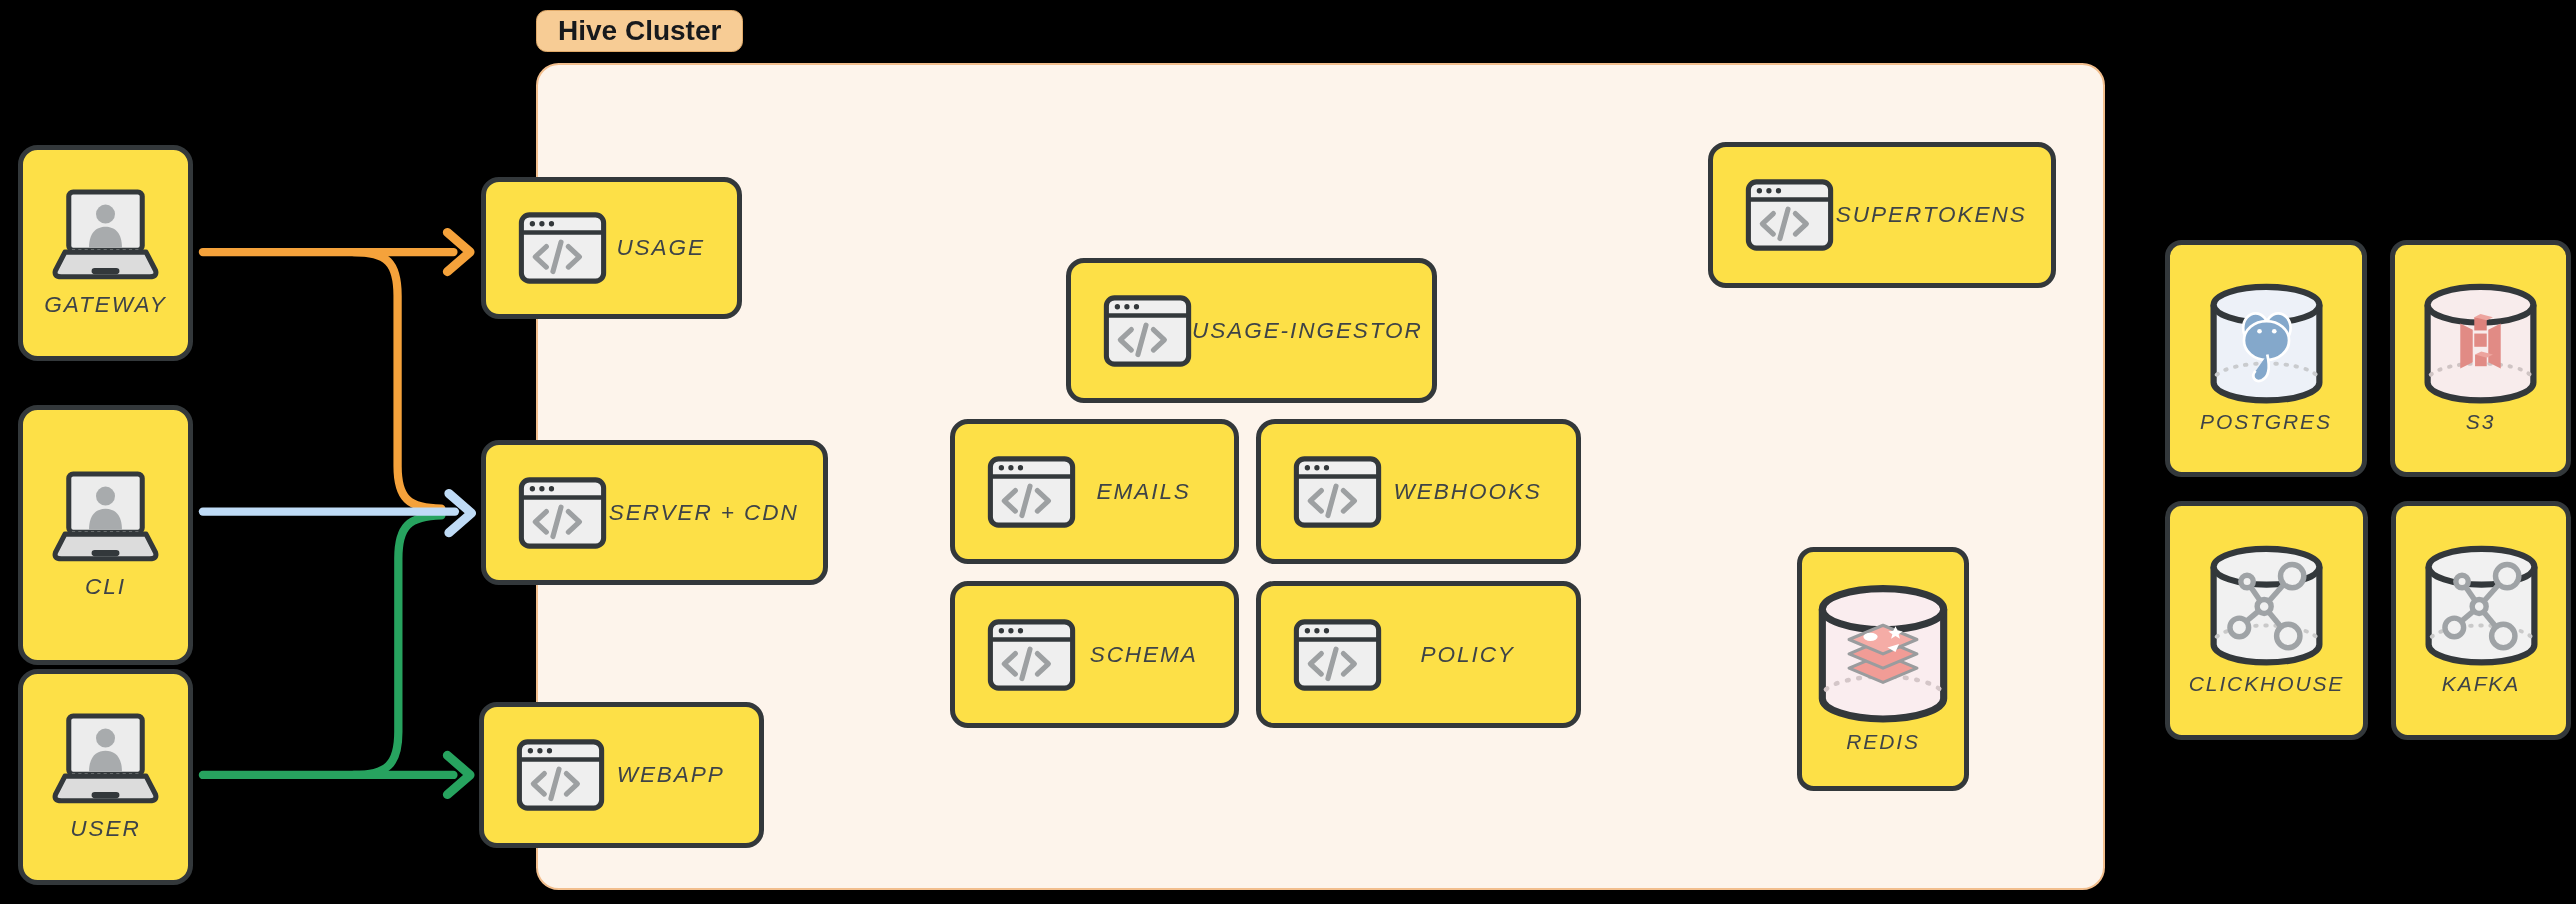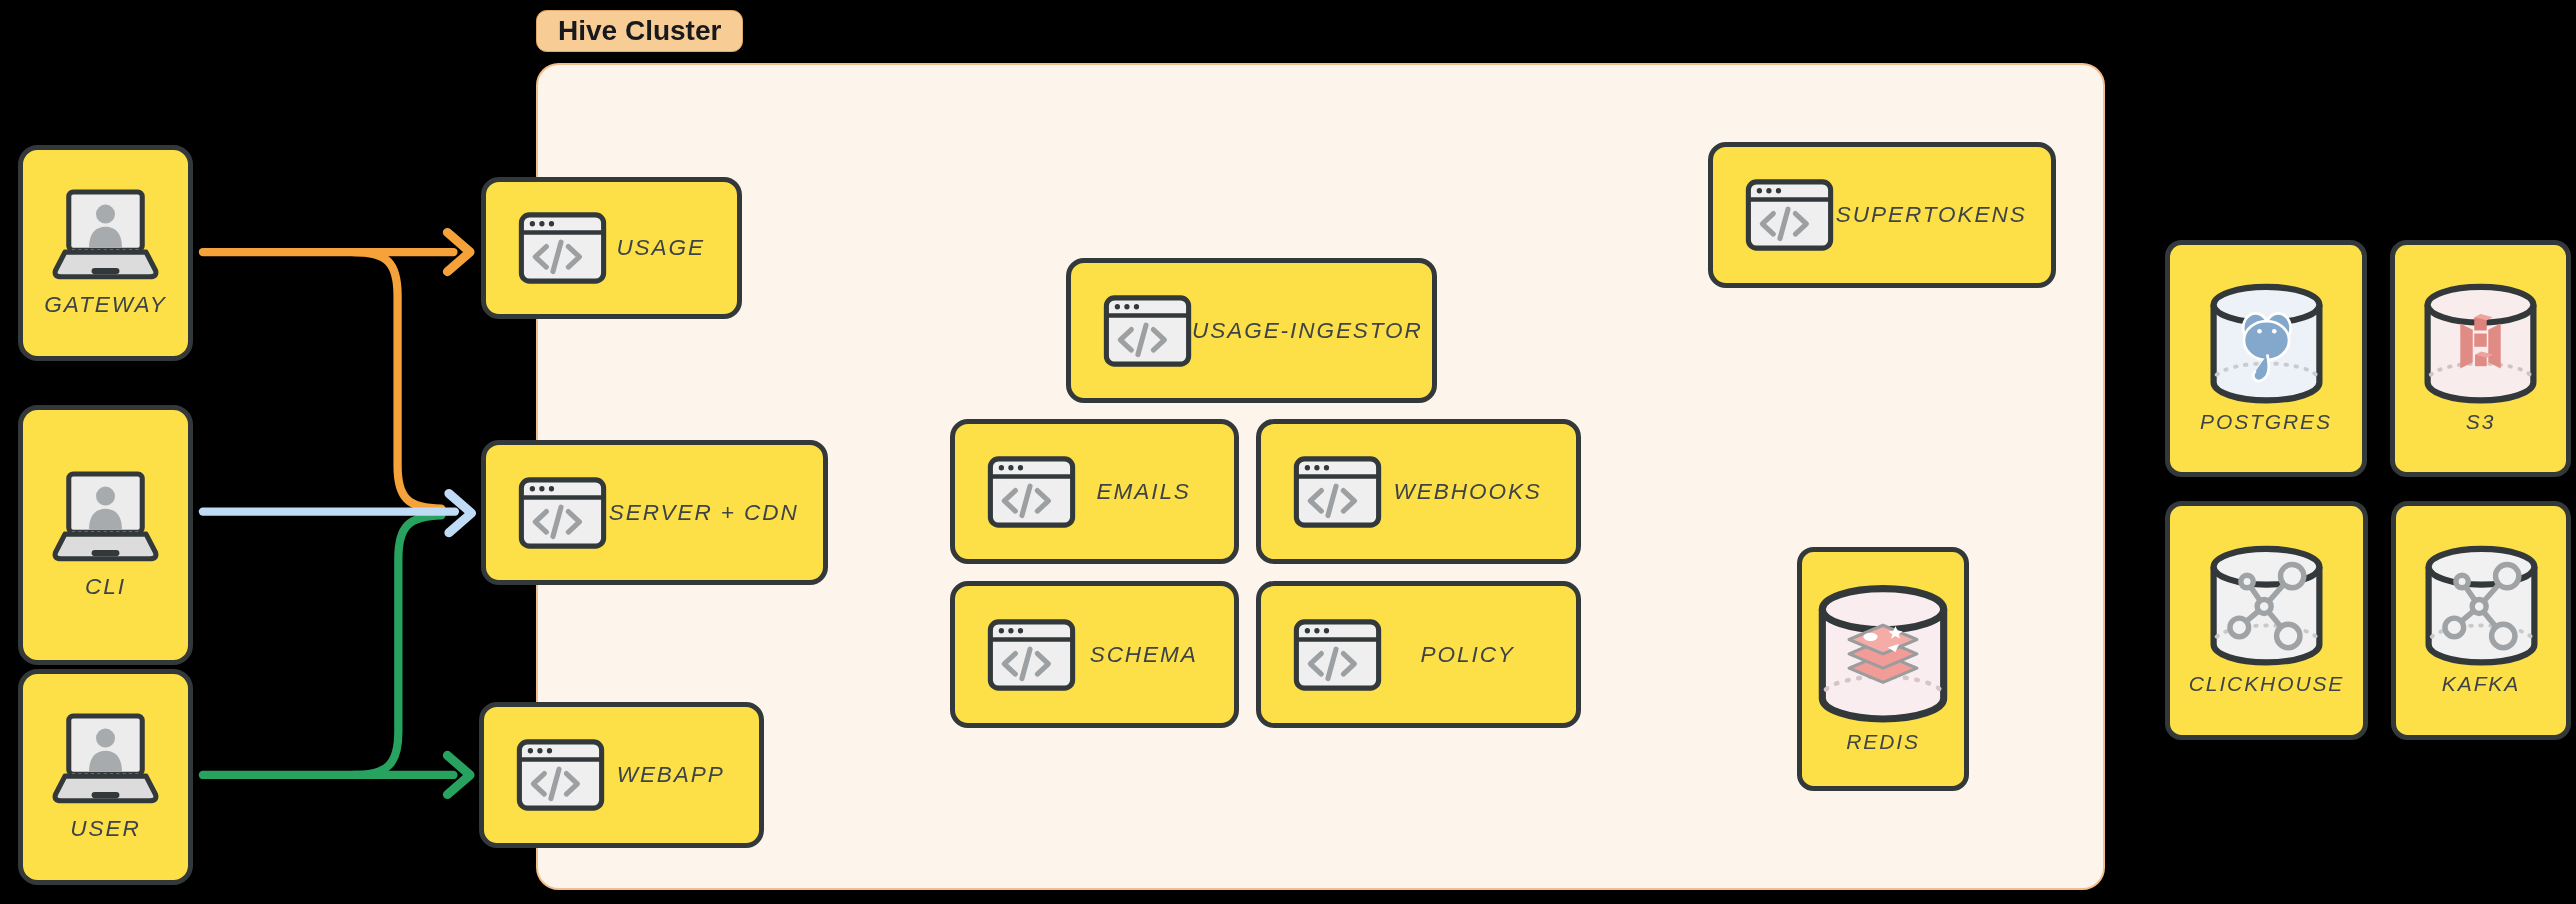--- a/index.html
+++ b/index.html
@@ -197,21 +197,21 @@
         <use href="#sym-window"></use>
       </svg>
     <span class="label">USAGE-INGESTOR</span>
   </div>
   <div class="node service" style="left:950px;top:419px;width:289px;height:145px;">
     <svg class="icon-window" viewBox="0 0 118 96" width="89" height="72">
         <use href="#sym-window"></use>
       </svg>
     <span class="label">EMAILS</span>
   </div>
-  <div class="node service" style="left:1256px;top:419px;width:325px;height:145px;">
+  <div class="node service" style="left:1256px;top:419px;width:325px;height:145px;border-radius:19px;">
     <svg class="icon-window" viewBox="0 0 118 96" width="89" height="72">
         <use href="#sym-window"></use>
       </svg>
     <span class="label">WEBHOOKS</span>
   </div>
   <div class="node service" style="left:950px;top:581px;width:289px;height:147px;">
     <svg class="icon-window" viewBox="0 0 118 96" width="89" height="72">
         <use href="#sym-window"></use>
       </svg>
     <span class="label">SCHEMA</span>

